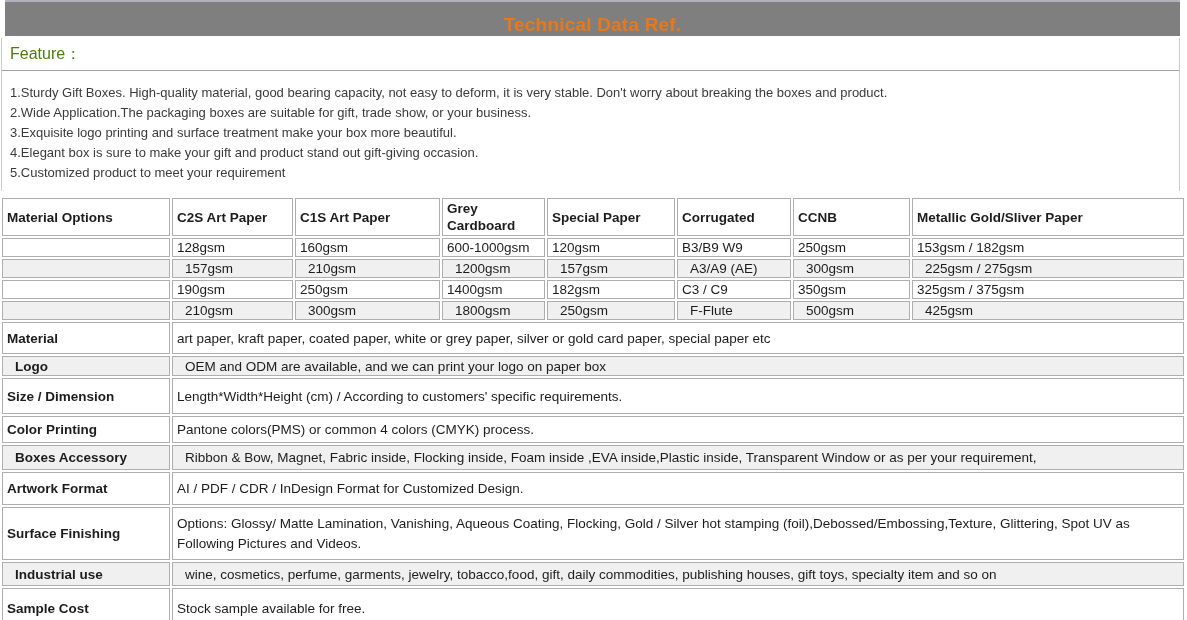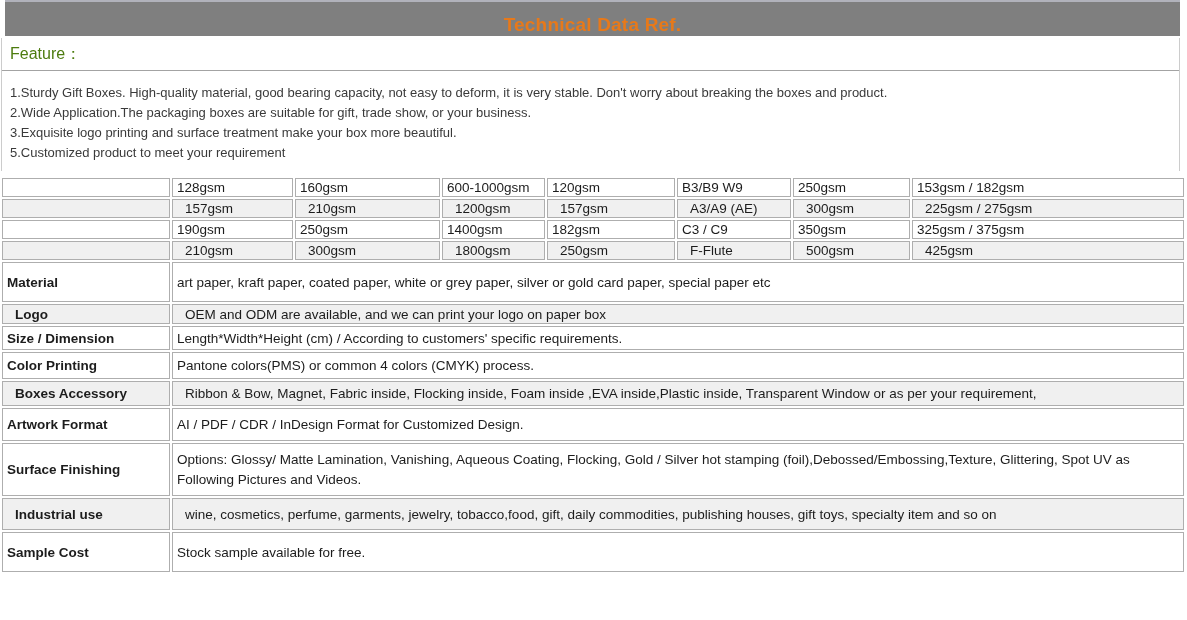--- a/index.html
+++ b/index.html
@@ -71,60 +71,71 @@
     height: 38px;
     line-height: 17px;
   }
   td.gsm { height: 16px; margin-left: 28px; }
   tr.stripe td { background: #f0f0f0; padding-left: 12px; }
   td.spec-label {
     font-weight: bold;
     padding-left: 4px;
   }
   td.spec-value { padding-left: 5px; }
-  .h-material td { height: 40px; }
+  .h-material td { height: 32px; }
   .h-logo td { height: 20px; }
-  .h-size td { height: 24px; }
+  .h-size td { height: 36px; }
   .h-color td { height: 27px; }
   .h-boxes td { height: 25px; }
   .h-artwork td { height: 33px; }
   .h-surface td { height: 53px; }
   .h-surface td.spec-value { line-height: 20px; }
-  .h-industrial td { height: 32px; }
+  .h-industrial td { height: 24px; }
   .h-sample td { height: 40px; vertical-align: top; padding-top: 10px; }
 </style>
 </head>
 <body>
 
 <div class="title-bar">
   <span class="title-text">Technical Data Ref.</span>
 </div>
 
 <div class="feature-box">
   <div class="feature-heading">Feature：</div>
   <div class="feature-list">
     <div class="feature-item">1.Sturdy Gift Boxes. High-quality material, good bearing capacity, not easy to deform, it is very stable. Don't worry about breaking the boxes and product.</div>
     <div class="feature-item">2.Wide Application.The packaging boxes are suitable for gift, trade show, or your business.</div>
     <div class="feature-item">3.Exquisite logo printing and surface treatment make your box more beautiful.</div>
+    <div class="feature-item">4.Elegant box is sure to make your gift and product stand out gift-giving occasion.</div>
     <div class="feature-item">5.Customized product to meet your requirement</div>
   </div>
 </div>
 
 <table class="spec-table">
   <colgroup>
     <col style="width:168px">
       <col style="width:121px">
       <col style="width:145px">
       <col style="width:103px">
     <col style="width:128px">
       <col style="width:114px">
       <col style="width:117px">
       <col>
   </colgroup>
   <tbody>
+    <tr>
+      <td class="hdr">Material Options</td>
+      <td class="hdr">C2S Art Paper</td>
+      <td class="hdr">C1S Art Paper</td>
+      <td class="hdr">Grey Cardboard</td>
+      <td class="hdr">Special Paper</td>
+      <td class="hdr">Corrugated</td>
+      <td class="hdr">CCNB</td>
+      <td class="hdr">Metallic Gold/Sliver Paper</td>
+    </tr>
 
     <tr>
       <td class="gsm"></td>
       <td class="gsm">128gsm</td>
       <td class="gsm">160gsm</td>
       <td class="gsm">600-1000gsm</td>
       <td class="gsm">120gsm</td>
       <td class="gsm">B3/B9 W9</td>
       <td class="gsm">250gsm</td>
       <td class="gsm">153gsm / 182gsm</td>

